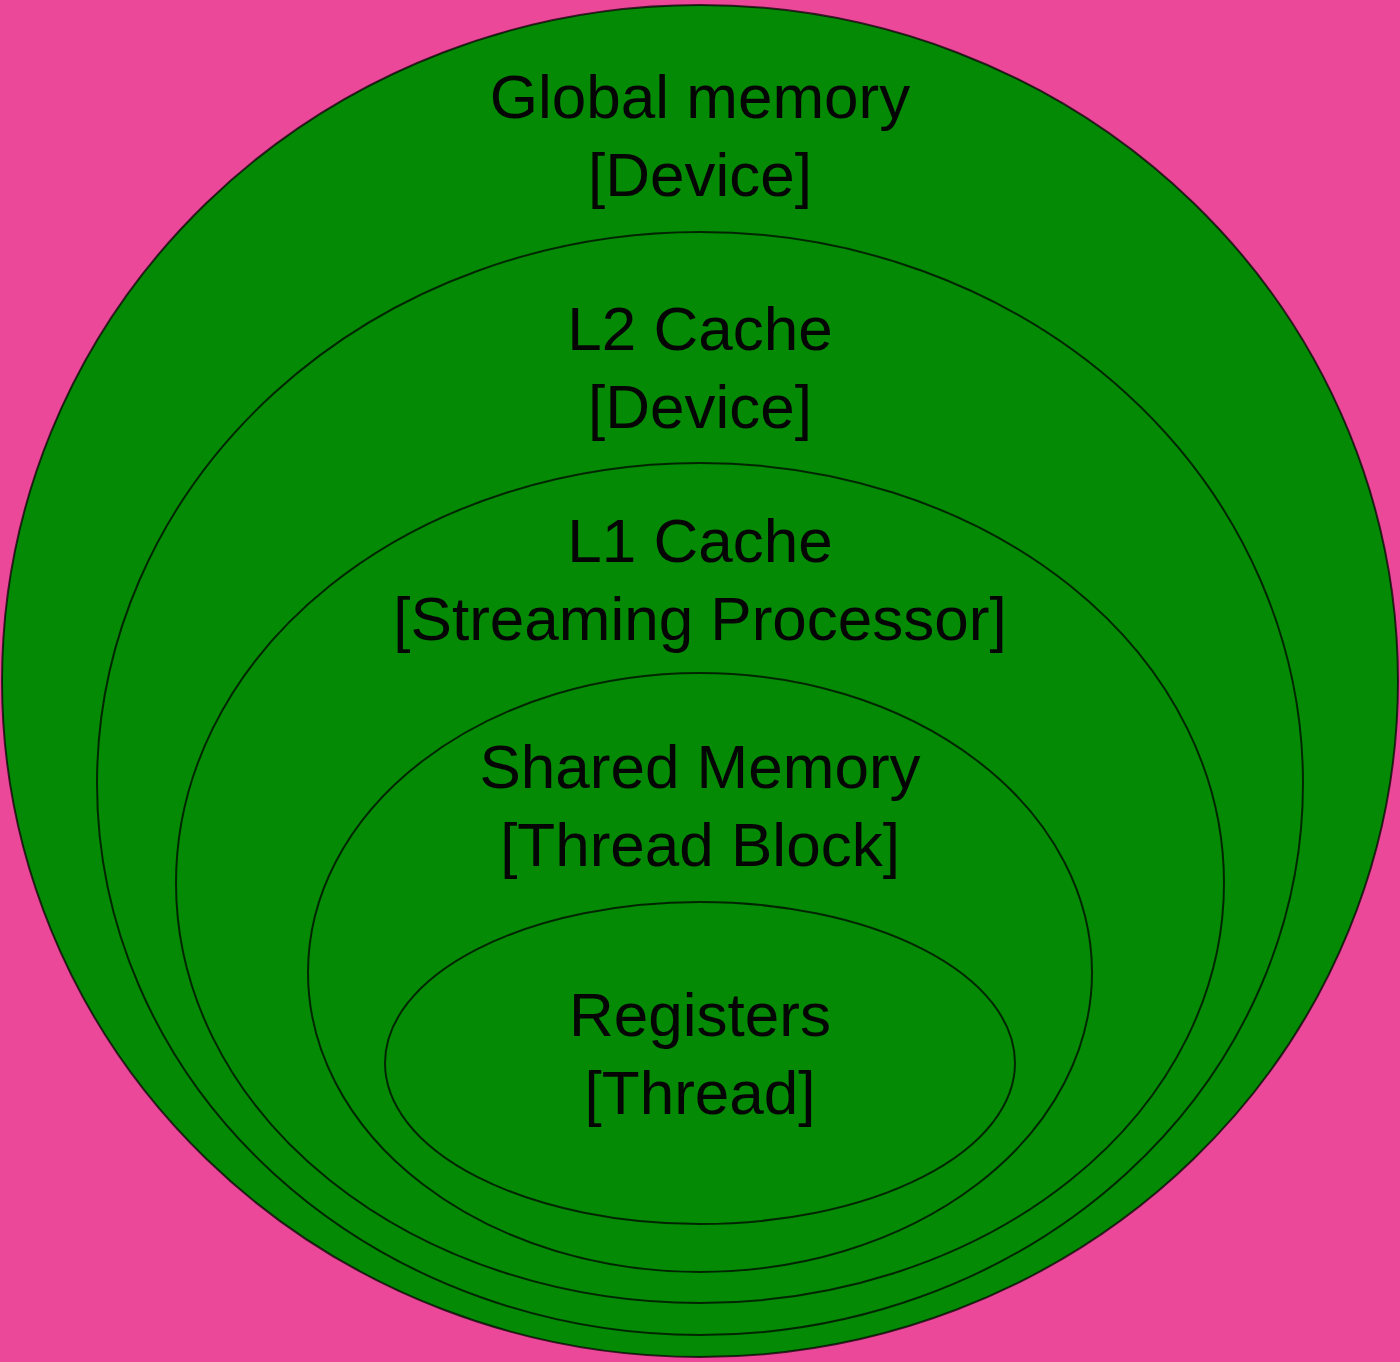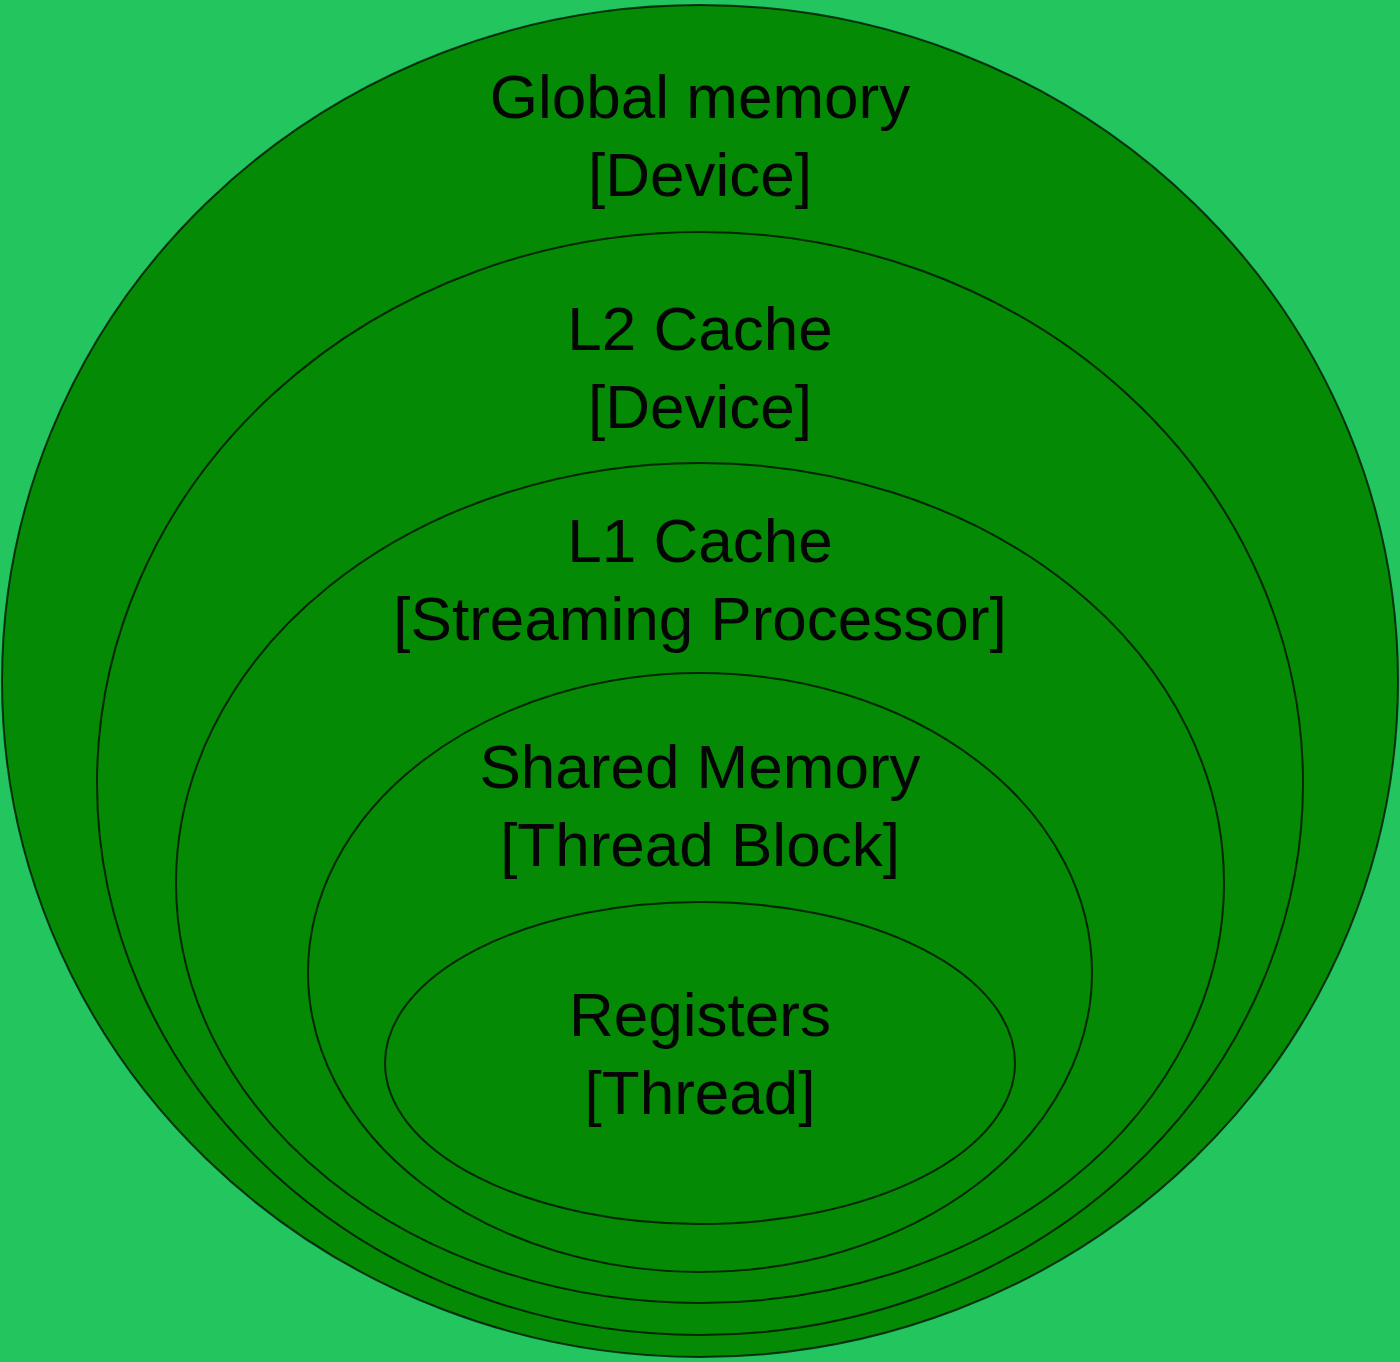--- a/index.html
+++ b/index.html
@@ -4,21 +4,21 @@
 <style>
   html, body {
     margin: 0;
     padding: 0;
     background: #000000;
   }
   .canvas {
     position: relative;
     width: 1400px;
     height: 1362px;
-    background: #22c55e;
+    background: #ec4899;
     overflow: hidden;
     font-family: "Liberation Sans", sans-serif;
   }
   svg.euler {
     display: block;
     width: 1400px;
     height: 1362px;
   }
   .ring {
     fill: #048A04;

